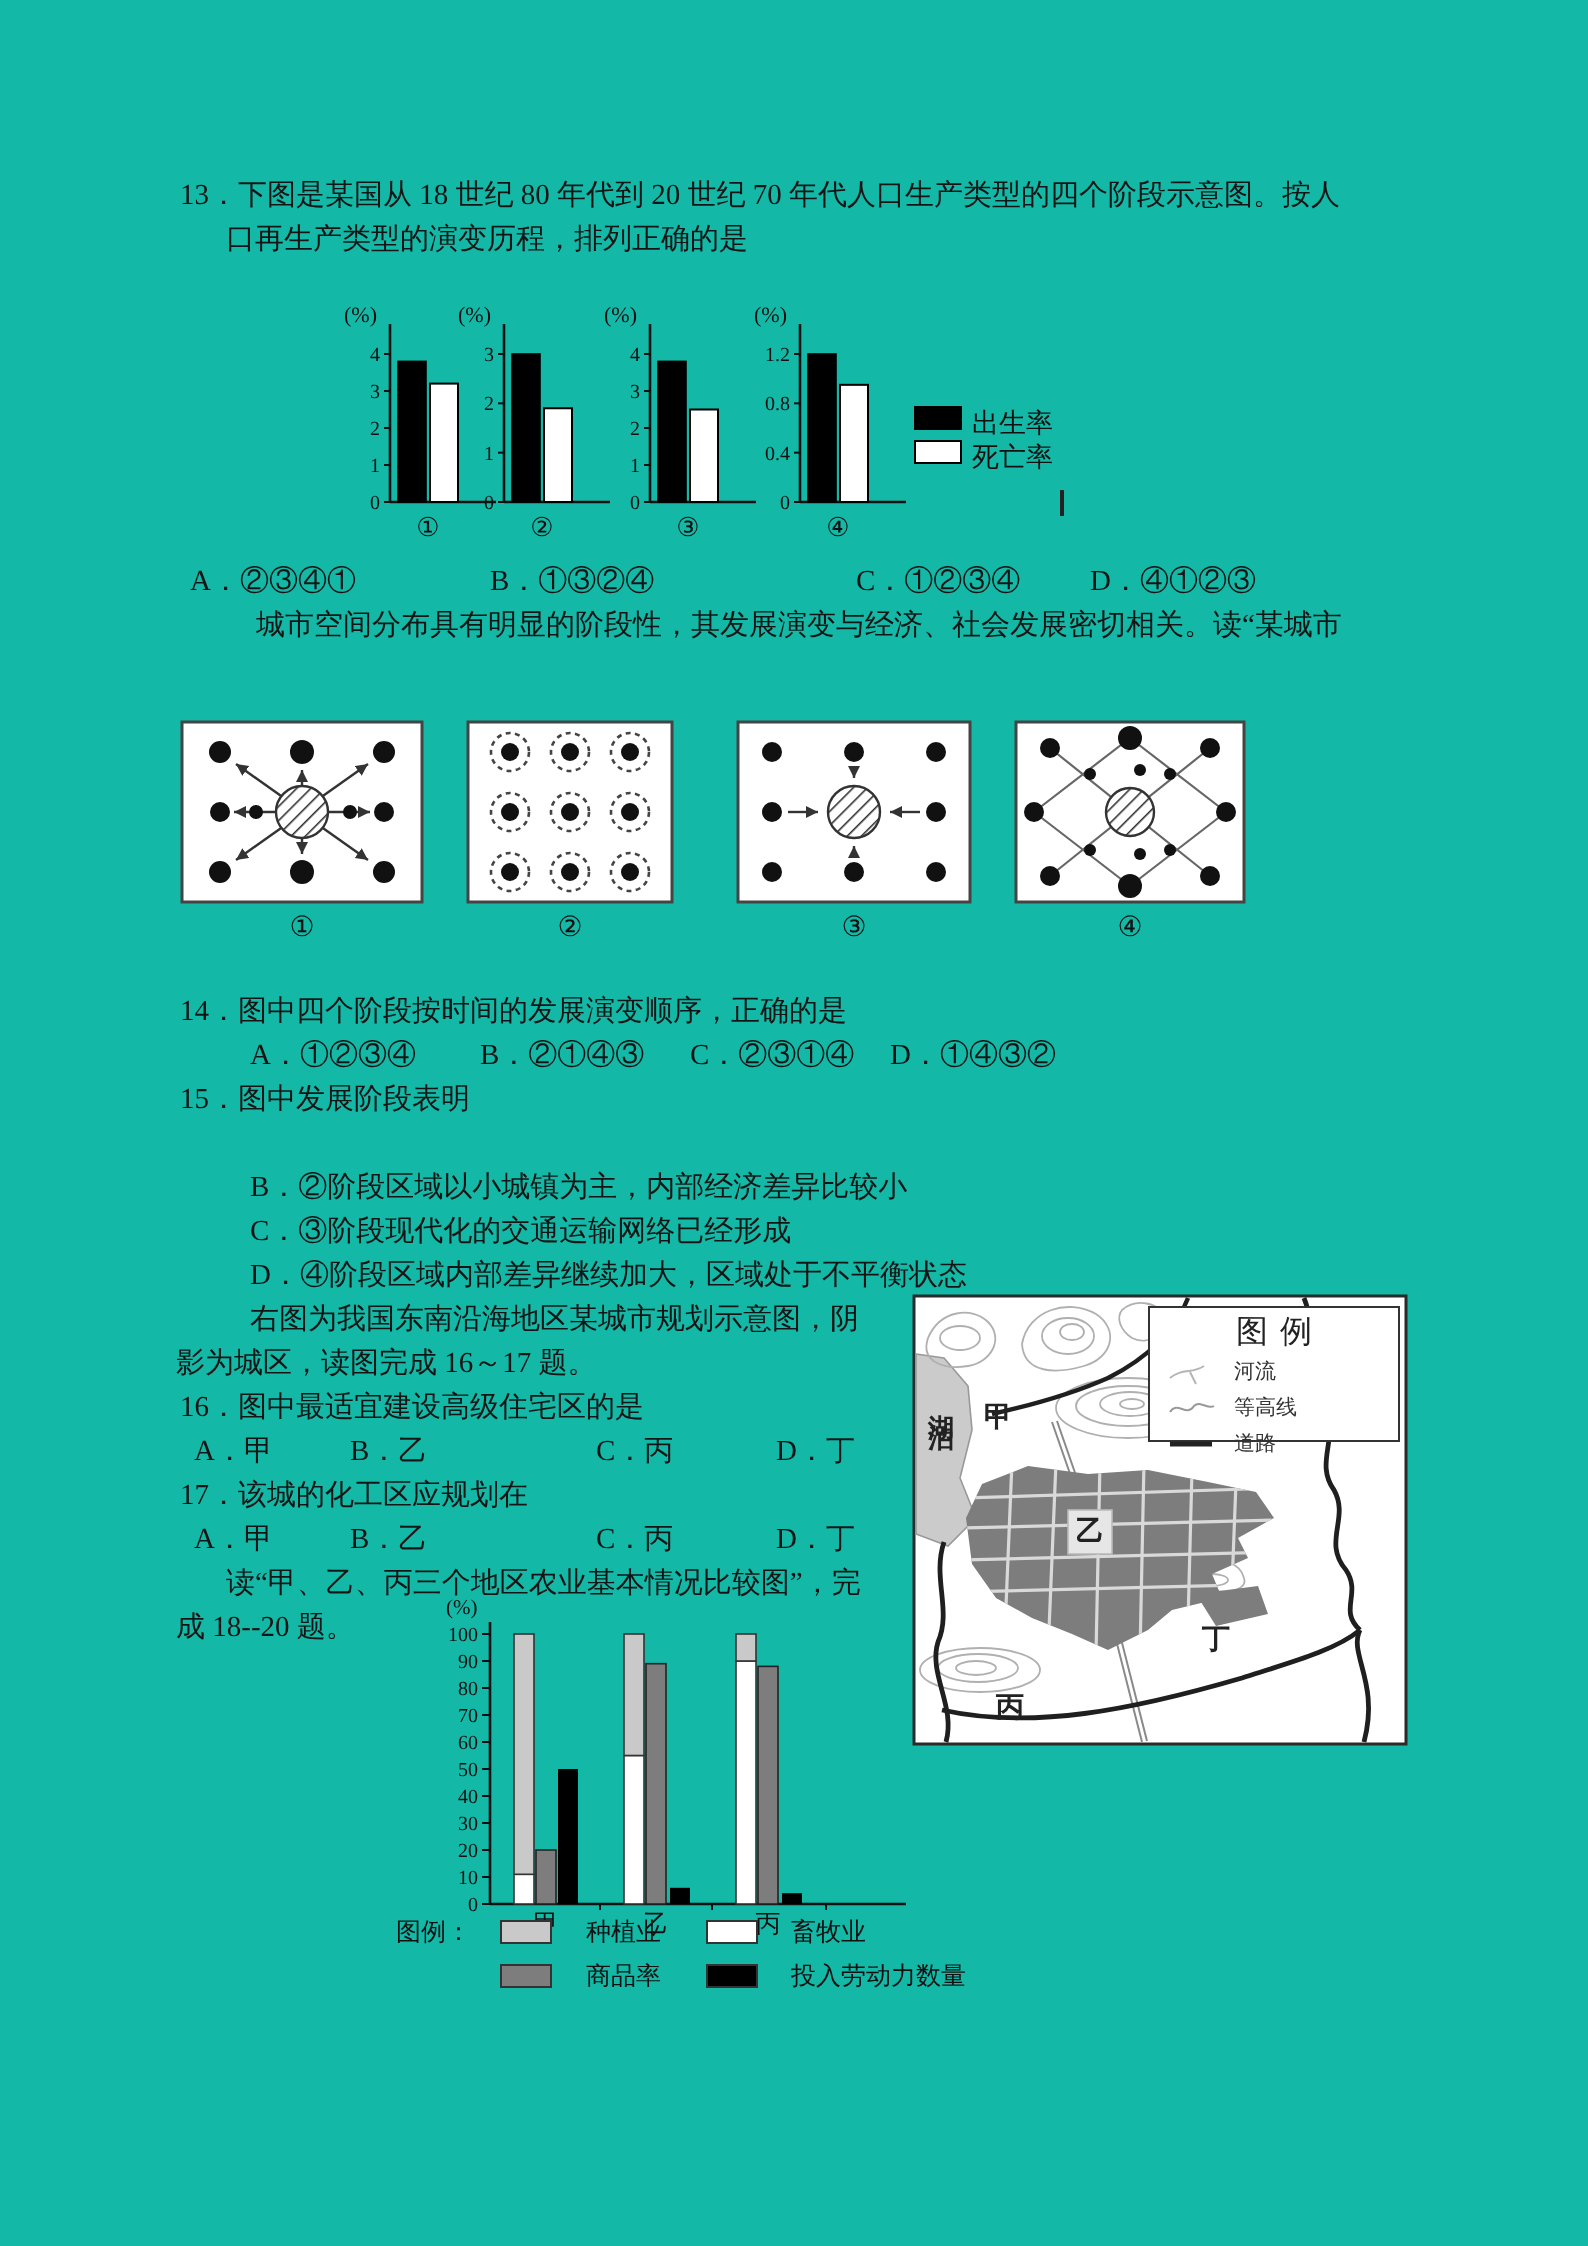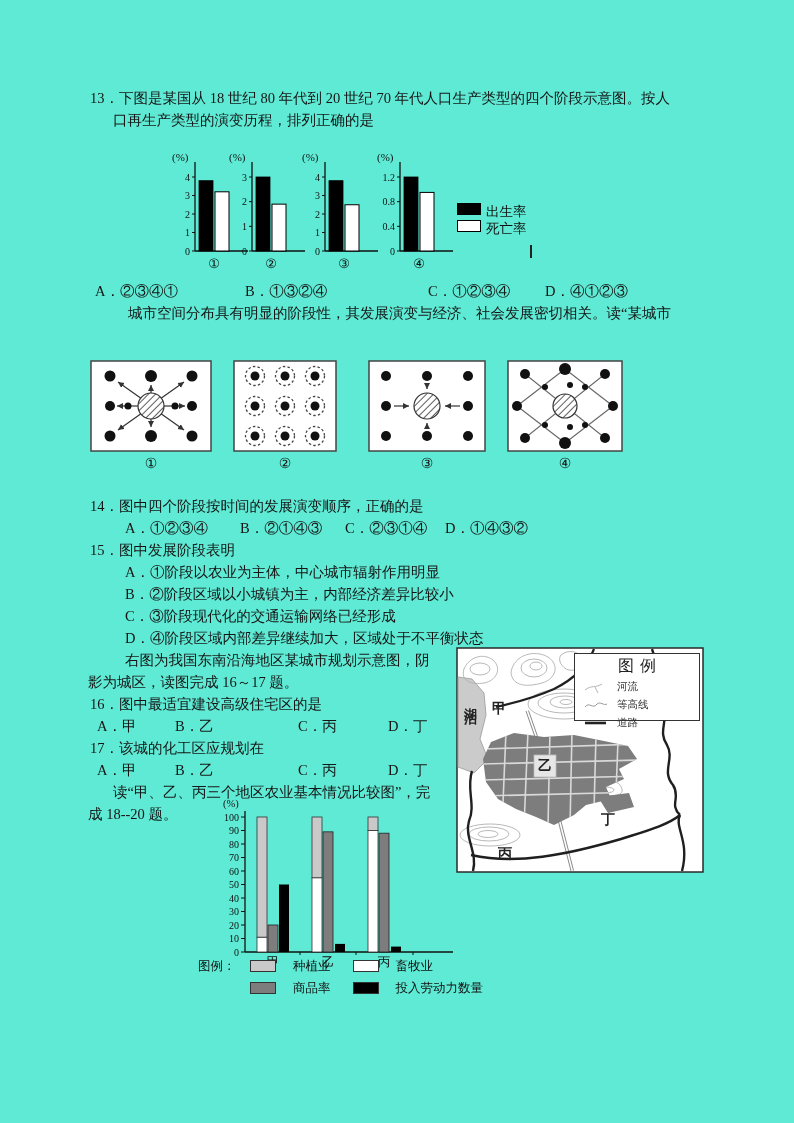--- a/index.html
+++ b/index.html
@@ -1,18 +1,18 @@
 <!DOCTYPE html>
 <html><head>
 <meta charset="utf-8">
 <style>
   * { margin:0; padding:0; box-sizing:border-box; }
   html,body { background:#fff; }
   .page {
-    position:relative; width:794px; height:1123px; background:#5eead4;
+    position:relative; width:794px; height:1123px; background:#14b8a6;
     font-family:"Liberation Serif","DejaVu Serif",serif; color:#111;
     overflow:hidden;
   }
   .tl { position:absolute; font-size:14.5px; line-height:20px; white-space:nowrap; color:#151515; }
   .row span { position:absolute; top:0; white-space:nowrap; }
   .mini-chart { position:absolute; width:80px; height:124px; }
   .mini-legend { position:absolute; left:457px; top:203px; font-size:13.5px; }
   .mini-legend .entry { display:flex; align-items:flex-start; height:15px; margin-bottom:2px; }
   .mini-legend .sw { width:24px; height:12px; border:1px solid #000; margin-right:5px; }
   .diagram { position:absolute; top:360px; height:92px; }
@@ -23,21 +23,21 @@
   .agri-legend .lrow { display:flex; align-items:center; height:16px; margin-bottom:6px;gap:12px; }
   .agri-legend .prefix { width:40px; }
   .agri-legend .sw { width:26px; height:12px; border:1px solid #333; margin-right:5px; }
   .agri-legend .lab { margin-right:10px; }
   .map { position:absolute; left:456px; top:647px; width:248px; height:226px; }
   .map .overlay { position:absolute; color:#222; }
   .map-lake-label { writing-mode:vertical-rl; letter-spacing:5px; font-size:13px; font-weight:bold; color:#333; }
   .map-area-label { font-size:14px; font-weight:bold; }
   .map-legend { position:absolute; left:118px; top:6px; width:126px; height:68px; background:#fff; border:1.5px solid #333; }
   .map-legend .title { text-align:center; font-size:16px; letter-spacing:6px; padding-left:6px; margin-top:2px; color:#222; }
-  .map-legend .item { display:flex; align-items:center; height:16px; margin:2px 0 0 8px; }
+  .map-legend .item { display:flex; height:16px; margin:2px 0 0 8px; }
   .map-legend .sym { width:26px; margin-right:8px; }
   .map-legend .ilab { font-size:10.5px; color:#333; }
   .artifact { position:absolute; background:#222; }
 </style>
 </head>
 <body>
 
 <div class="page">
 
   <div class="tl" style="left:90px; top:88px;">13．下图是某国从 18 世纪 80 年代到 20 世纪 70 年代人口生产类型的四个阶段示意图。按人</div>
@@ -275,21 +275,20 @@
 
   <div class="tl" style="left:90px; top:496px;">14．图中四个阶段按时间的发展演变顺序，正确的是</div>
   <div class="tl row" style="left:125px; top:518px; width:560px;">
     <span style="left:0">A．①②③④</span>
     <span style="left:115px">B．②①④③</span>
     <span style="left:220px">C．②③①④</span>
     <span style="left:320px">D．①④③②</span>
   </div>
 
   <div class="tl" style="left:90px; top:540px;">15．图中发展阶段表明</div>
-  <div class="tl" style="left:125px; top:562px;">A．①阶段以农业为主体，中心城市辐射作用明显</div>
   <div class="tl" style="left:125px; top:584px;">B．②阶段区域以小城镇为主，内部经济差异比较小</div>
   <div class="tl" style="left:125px; top:606px;">C．③阶段现代化的交通运输网络已经形成</div>
   <div class="tl" style="left:125px; top:628px;">D．④阶段区域内部差异继续加大，区域处于不平衡状态</div>
 
   <div class="tl" style="left:125px; top:650px;">右图为我国东南沿海地区某城市规划示意图，阴</div>
   <div class="tl" style="left:88px; top:672px;">影为城区，读图完成 16～17 题。</div>
 
   <div class="tl" style="left:90px; top:694px;">16．图中最适宜建设高级住宅区的是</div>
   <div class="tl row" style="left:97px; top:716px; width:360px;">
     <span style="left:0">A．甲</span>

